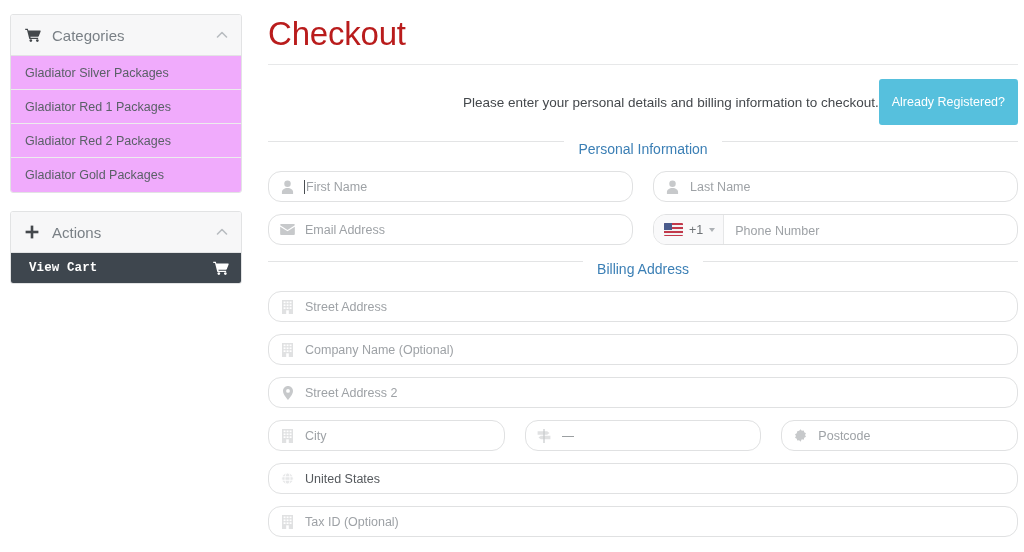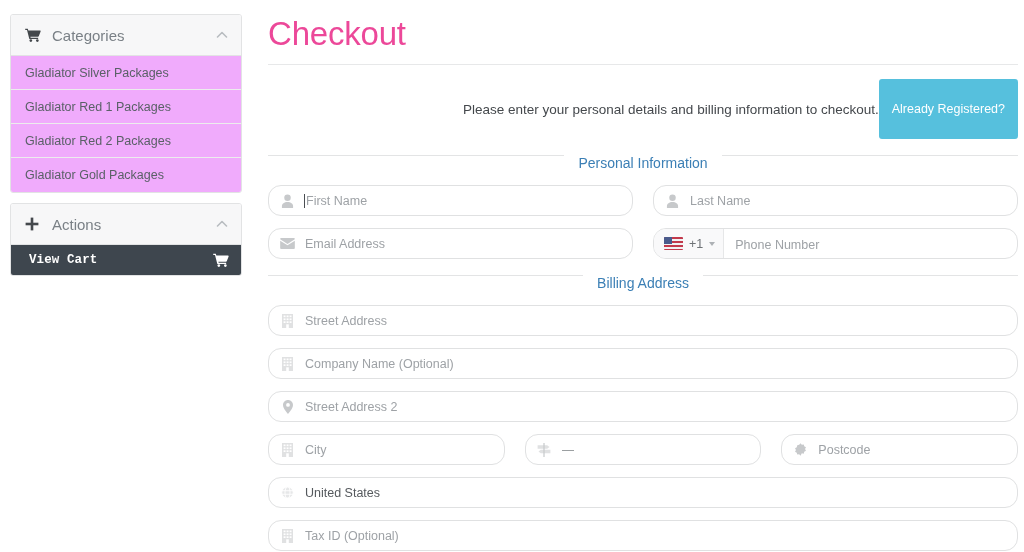--- a/index.html
+++ b/index.html
@@ -11,21 +11,21 @@
     overflow: hidden;
   }
   .page { position: relative; width: 1024px; height: 552px; display: flex; }
 
   
   .sidebar { width: 260px; flex: 0 0 260px; padding: 14px 18px 0 10px; }
   .panel {
     border: 1px solid #e2e3e4;
     border-radius: 3px;
     background: #ffffff;
-    margin-bottom: 10px;
+    margin-bottom: 18px;
     overflow: hidden;
   }
   .panel-head {
     height: 41px;
     background: #f7f7f8;
     border-bottom: 1px solid #e2e3e4;
     display: flex;
     align-items: center;
     padding: 0 12px 0 14px;
     color: #6d7378;
@@ -59,36 +59,36 @@
     cursor: pointer;
     font-family: Liberation Mono, monospace;
   }
   .view-cart .vc-label { flex: 1 1 auto; font-weight: 600; letter-spacing: .1px;}
   .view-cart .vc-ico { color: #ffffff; display: inline-flex; }
 
   
   .main { flex: 1 1 auto; padding: 10px 6px 0 8px; min-width: 0; }
   .page-title {
     font-size: 33px;
-    color: #ec4899;
+    color: #b91c1c;
     font-weight: 400;
     letter-spacing: -0.2px;
     margin: 6px 0 12px 0;
     line-height: 1.1;
   }
   .title-rule { border: none; border-top: 1px solid #e7e8e9; margin: 0 0 14px 0; }
   .intro-row { display: flex; align-items: center; justify-content: flex-end; min-height: 32px; }
   .intro-text { font-size: 13.5px; color: #44484c; }
   .btn-registered {
     background: #56c0dd;
     color: #ffffff;
     border: none;
     border-radius: 3px;
     font-size: 12.5px;
-    padding: 23px 13px;
+    padding: 16px 13px;
     cursor: pointer;
     white-space: nowrap;
     font-family: "Liberation Sans", sans-serif;
   }
 
   .legend {
     display: flex; align-items: flex-start;
     margin: 16px 0 14px 0;
     color: #3b7fb5;
     font-size: 14px;

